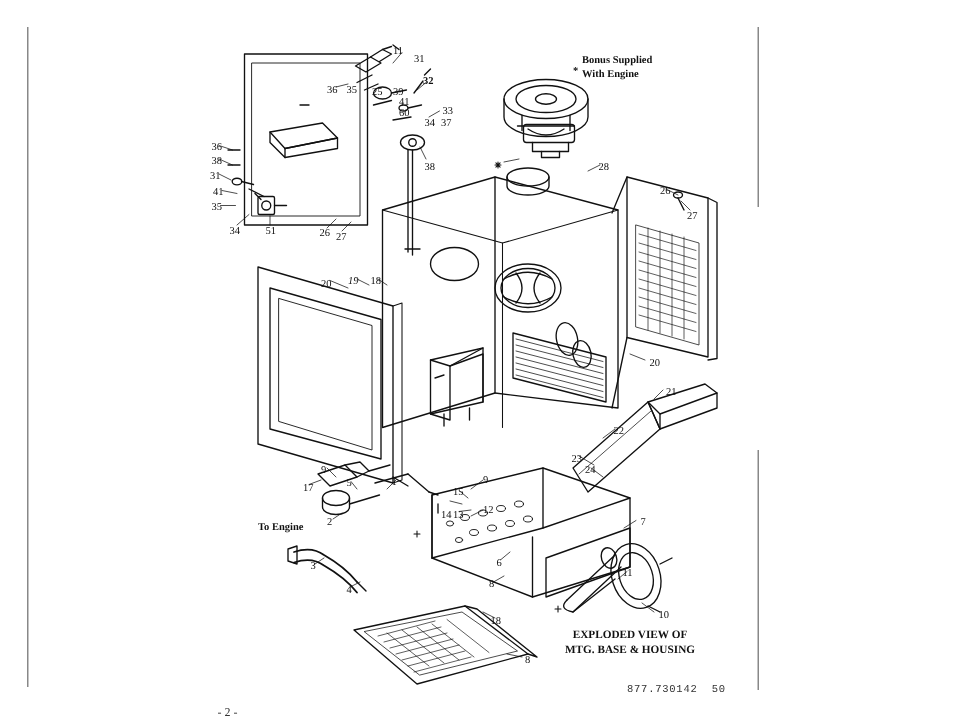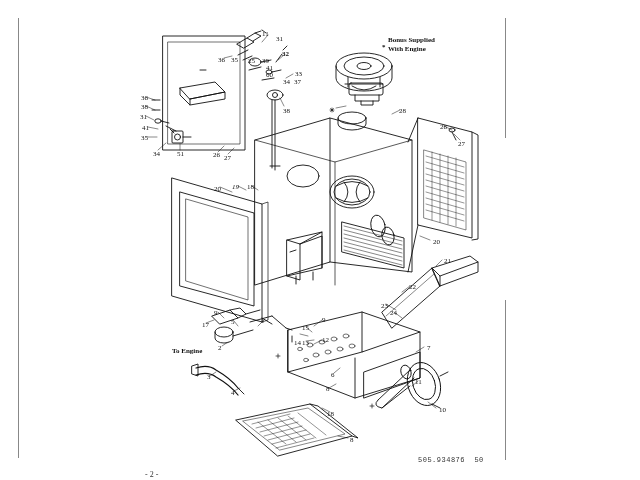--- a/index.html
+++ b/index.html
@@ -263,22 +263,23 @@
         <path d="M370 406 l4 0 M372 404 l0 4"></path>
       </g>
     </g>
   </svg>
 
   <div class="note" style="left:388px;top:36px;">Bonus Supplied
 With Engine</div>
   <div class="lbl b" style="left:382px;top:44px;">*</div>
   <div class="note" style="left:172px;top:347px;">To Engine</div>
 
-
-  <div class="pn" style="left:418px;top:456px;"><span>505.934876</span>&nbsp;&nbsp;<span>50</span></div>
+  <div class="cap" style="left:360px;top:418px;width:120px;"><span>EXPLODED VIEW OF</span><br><span>MTG. BASE &amp; HOUSING</span></div>
+
+  <div class="pn" style="left:418px;top:456px;"><span>877.730142</span>&nbsp;&nbsp;<span>50</span></div>
   <div class="pg" style="left:145px;top:470px;">- 2 -</div>
 
   <div id="callout-layer">
       <div class="lbl" style="left: 262px; top: 31px;">11</div>
       <div class="lbl" style="left: 276px; top: 36px;">31</div>
       <div class="lbl" style="left: 282px; top: 51px; font-weight: bold;">32</div>
       <div class="lbl" style="left: 218px; top: 57px;">36</div>
       <div class="lbl" style="left: 231px; top: 57px;">35</div>
       <div class="lbl" style="left: 248px; top: 58px;">25</div>
       <div class="lbl" style="left: 262px; top: 58px;">39</div>

